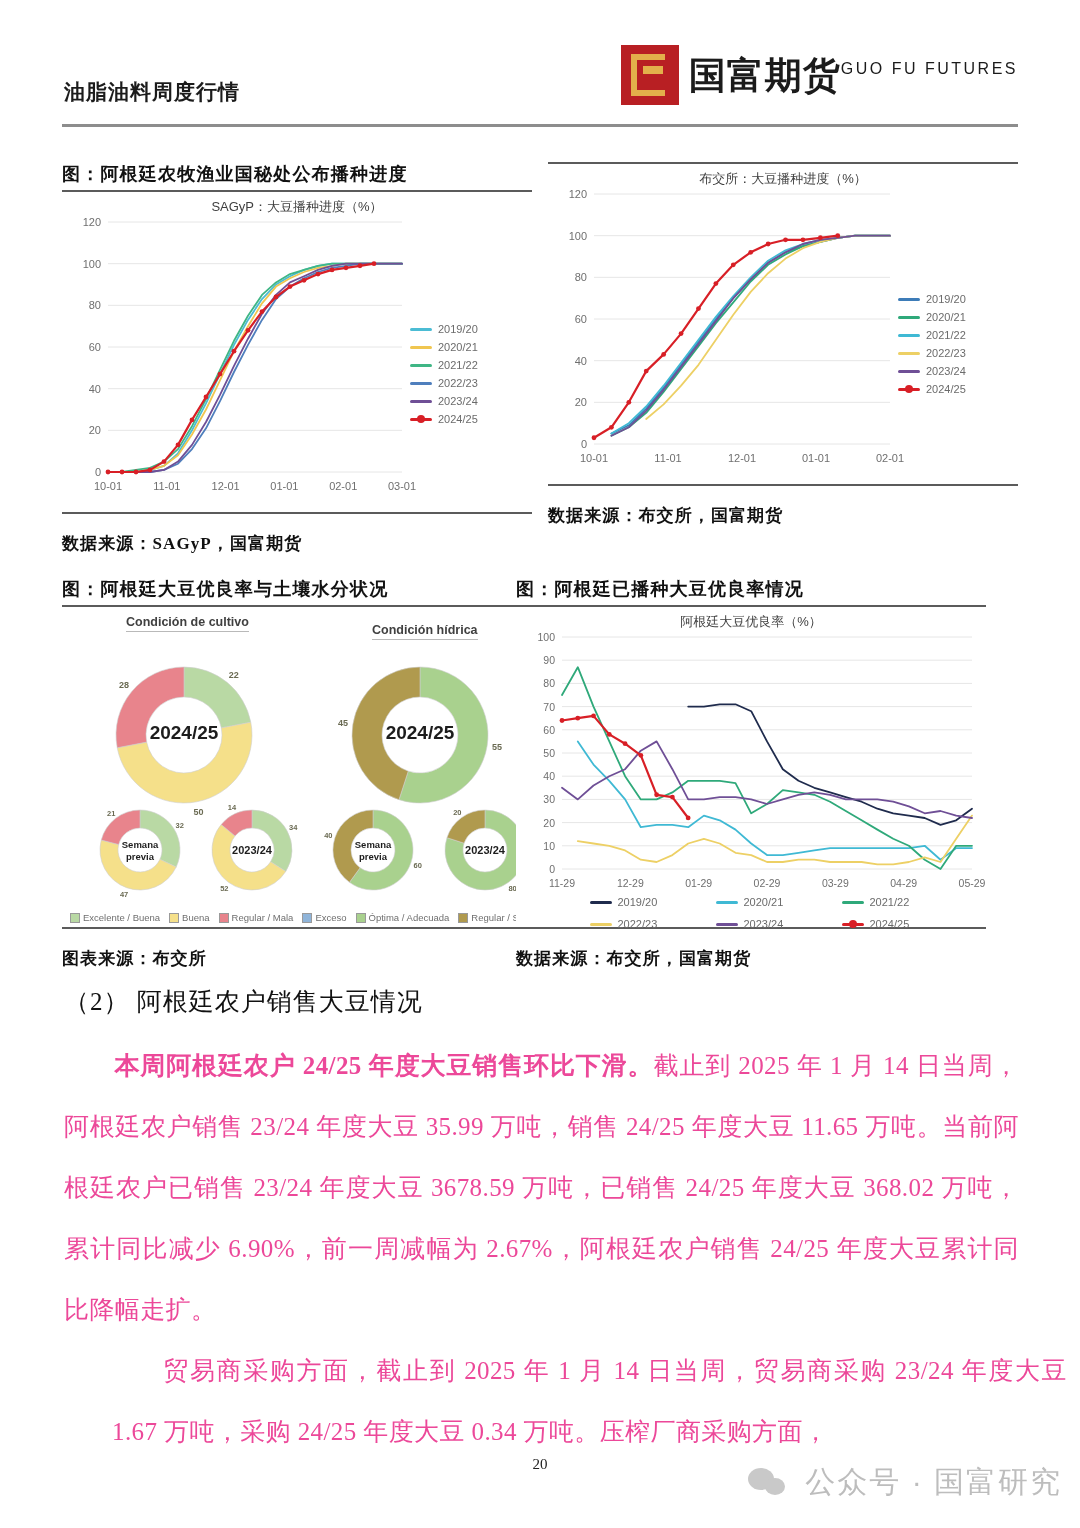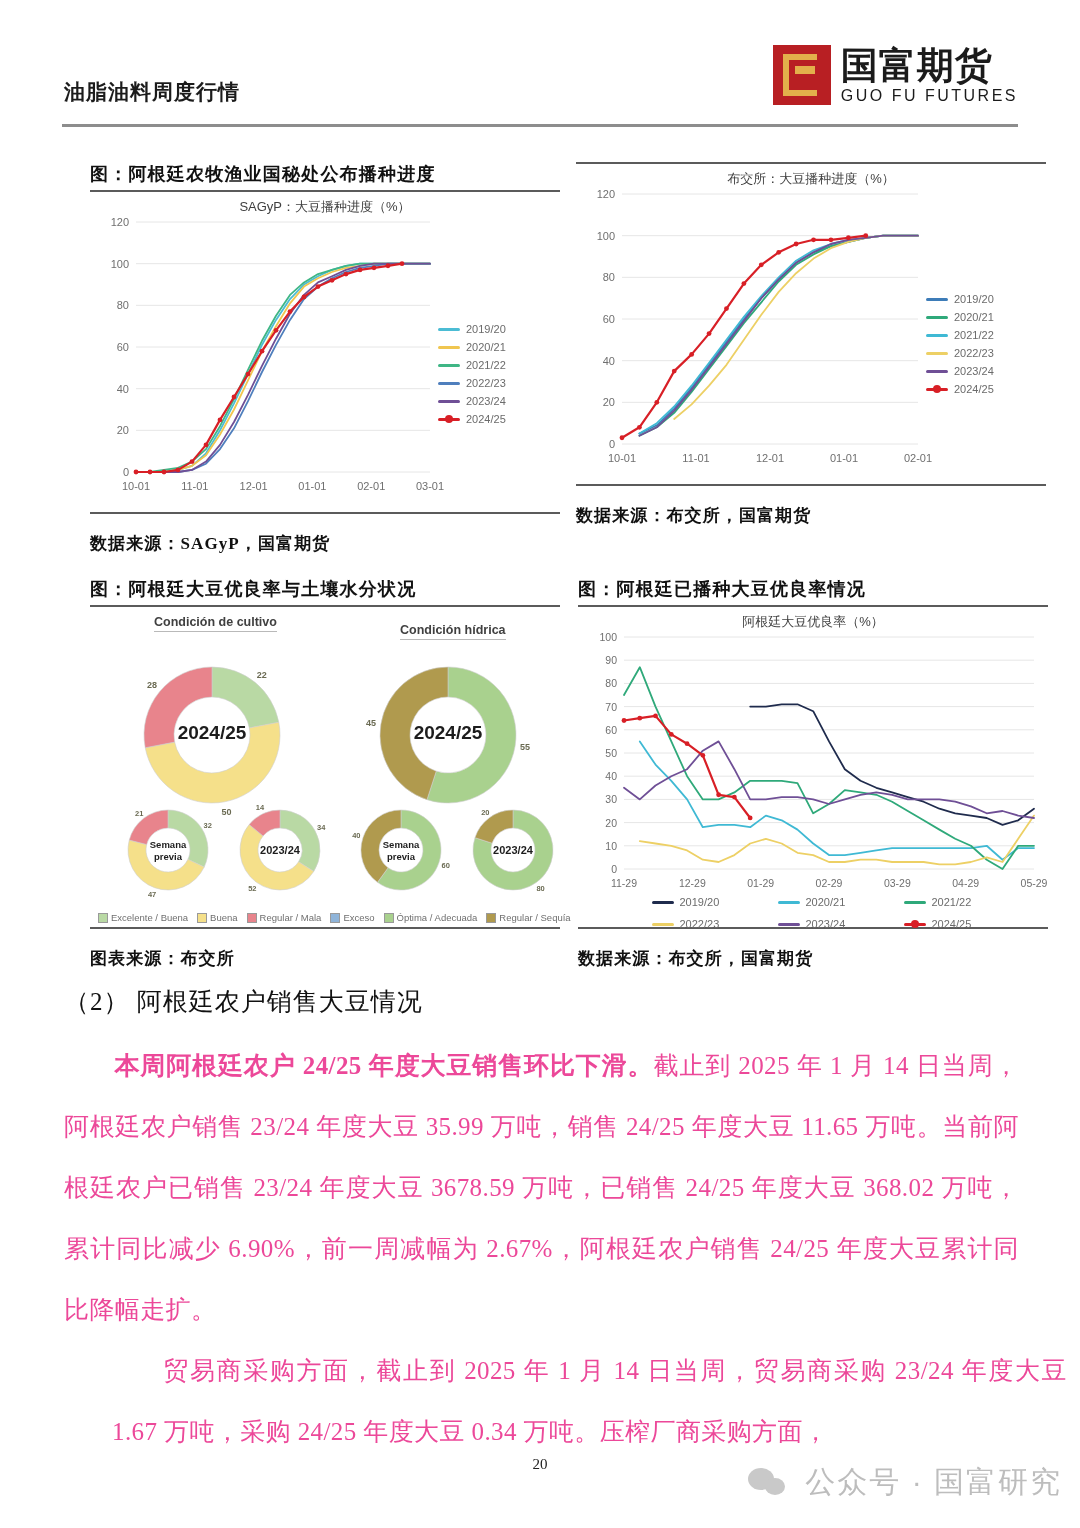--- a/index.html
+++ b/index.html
@@ -22,27 +22,27 @@
   .logo-mark{
     width:58px;height:60px;background:#b81f23;position:relative;flex:none;
   }
   .logo-mark:before{
     content:"";position:absolute;left:10px;top:9px;width:34px;height:42px;
     border:6px solid #e3b04b;border-right:none;box-sizing:border-box;
   }
   .logo-mark:after{
     content:"";position:absolute;left:22px;top:21px;width:20px;height:8px;background:#e3b04b;
   }
-  .logo-txt{display:flex;flex-direction:column;line-height:1;}
+  .logo-txt{display:flex;flex-direction:row;line-height:1;}
   .logo-cn{font-family:"Liberation Sans",sans-serif;font-size:37px;font-weight:700;color:#1b1b1b;letter-spacing:1px;}
   .logo-en{font-family:"Liberation Sans",sans-serif;font-size:16px;font-weight:400;color:#1b1b1b;letter-spacing:2.5px;margin-top:4px;}
   .hdr-rule{position:absolute;left:62px;top:124px;width:956px;height:3px;background:#8d8d8d;}
 
   
-  .fig{position:absolute;margin-left:28px;}
+  .fig{position:absolute;}
   .fig-cap{
     font-size:18px;font-weight:700;color:#111;letter-spacing:1.2px;
     padding-bottom:4px;white-space:nowrap;
   }
   .fig-rule{height:2px;background:#5b5b5b;width:100%;}
   .fig-src{
     font-size:17px;font-weight:700;color:#111;letter-spacing:1.1px;
     padding-top:18px;white-space:nowrap;
   }
   .fig-body{position:relative;background:#fff;}
@@ -364,21 +364,21 @@
               <span class="bx" style="background: rgb(176, 154, 78);"></span>
               <span>Regular / Sequía</span>
             </span>
           </div>
       </div>
     </div>
     <div class="fig-rule"></div>
     <div class="fig-src">图表来源：布交所</div>
   </div>
 
-  <div class="fig" style="left:550px;top:577px;width:470px;height:380px;">
+  <div class="fig" style="left:516px;top:577px;width:470px;height:380px;">
     <div class="fig-cap">图：阿根廷已播种大豆优良率情况</div>
     <div class="fig-rule"></div>
     <div class="fig-body" style="height:320px;">
       <div class="lc">
         <div class="lc-title">阿根廷大豆优良率（%）</div>
         <svg class="lc-svg" id="svg-c3" width="470" height="320">
             <line x1="46" y1="262" x2="456" y2="262" stroke="#e6e6e6" stroke-width="1"></line>
             <text x="39" y="266" text-anchor="end" font-size="10.5" font-family="Liberation Sans, sans-serif" fill="#6f6f6f">0</text>
             <line x1="46" y1="238.8" x2="456" y2="238.8" stroke="#e6e6e6" stroke-width="1"></line>
             <text x="39" y="242.8" text-anchor="end" font-size="10.5" font-family="Liberation Sans, sans-serif" fill="#6f6f6f">10</text>

